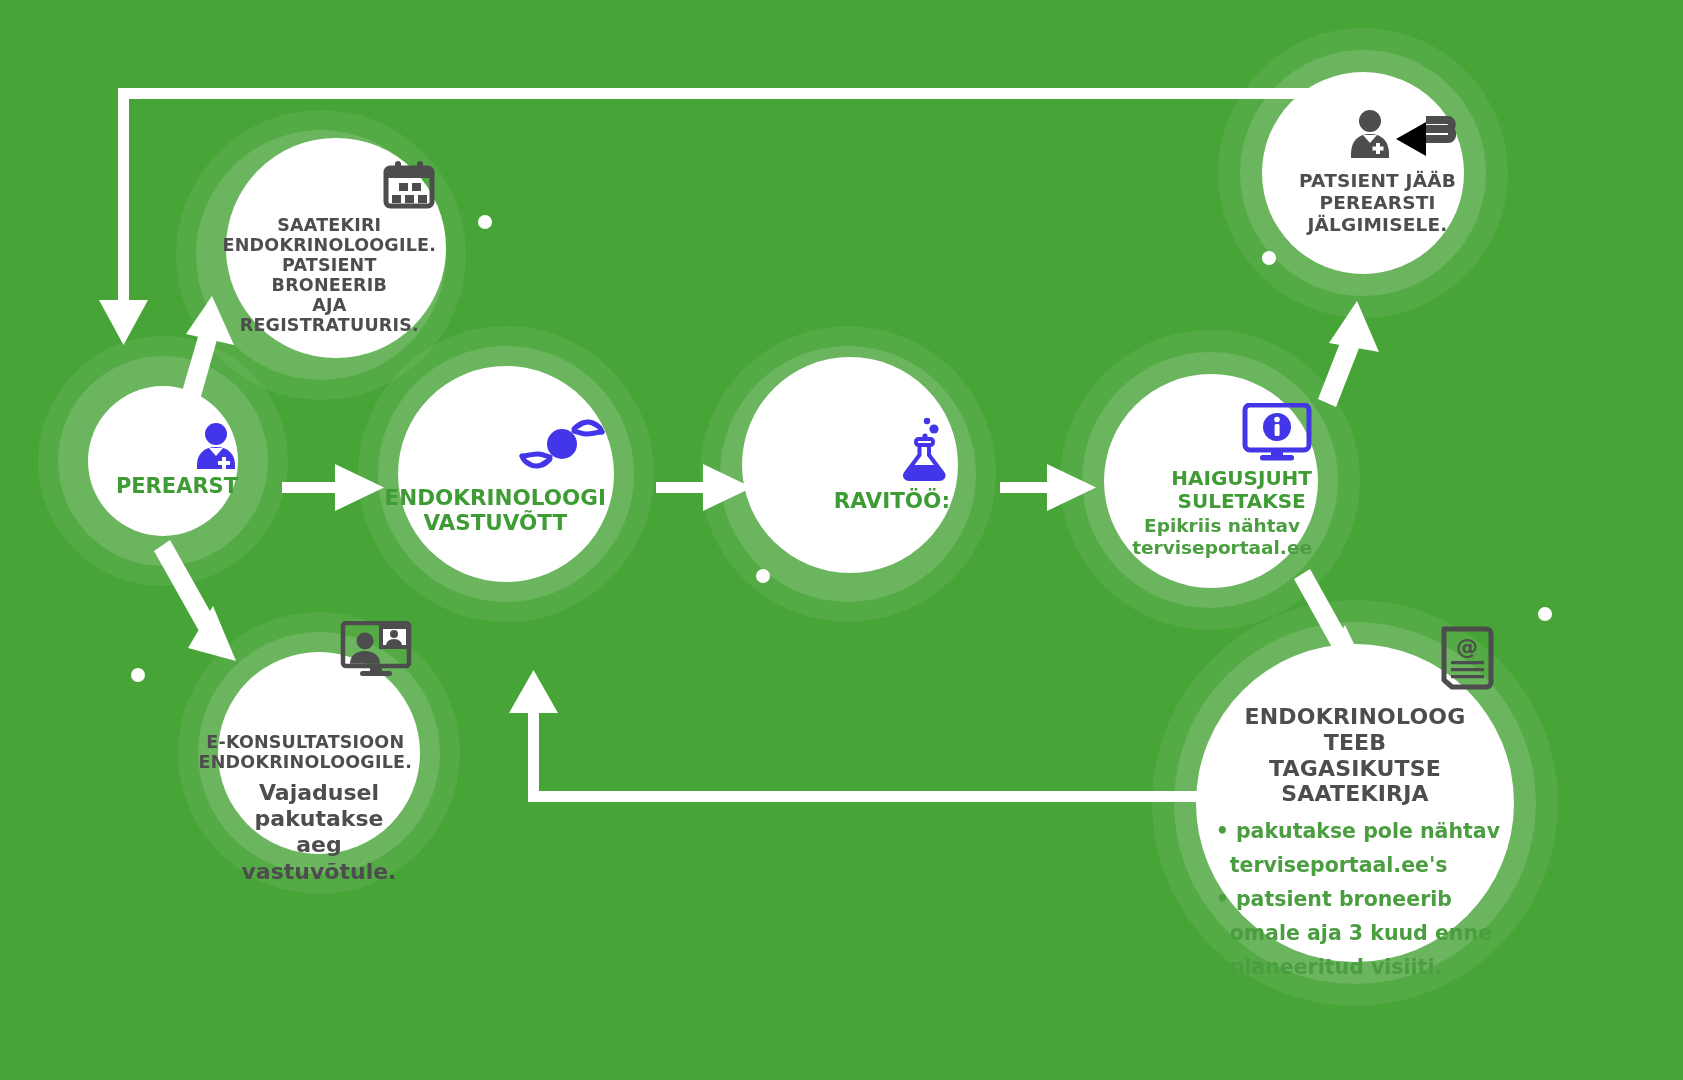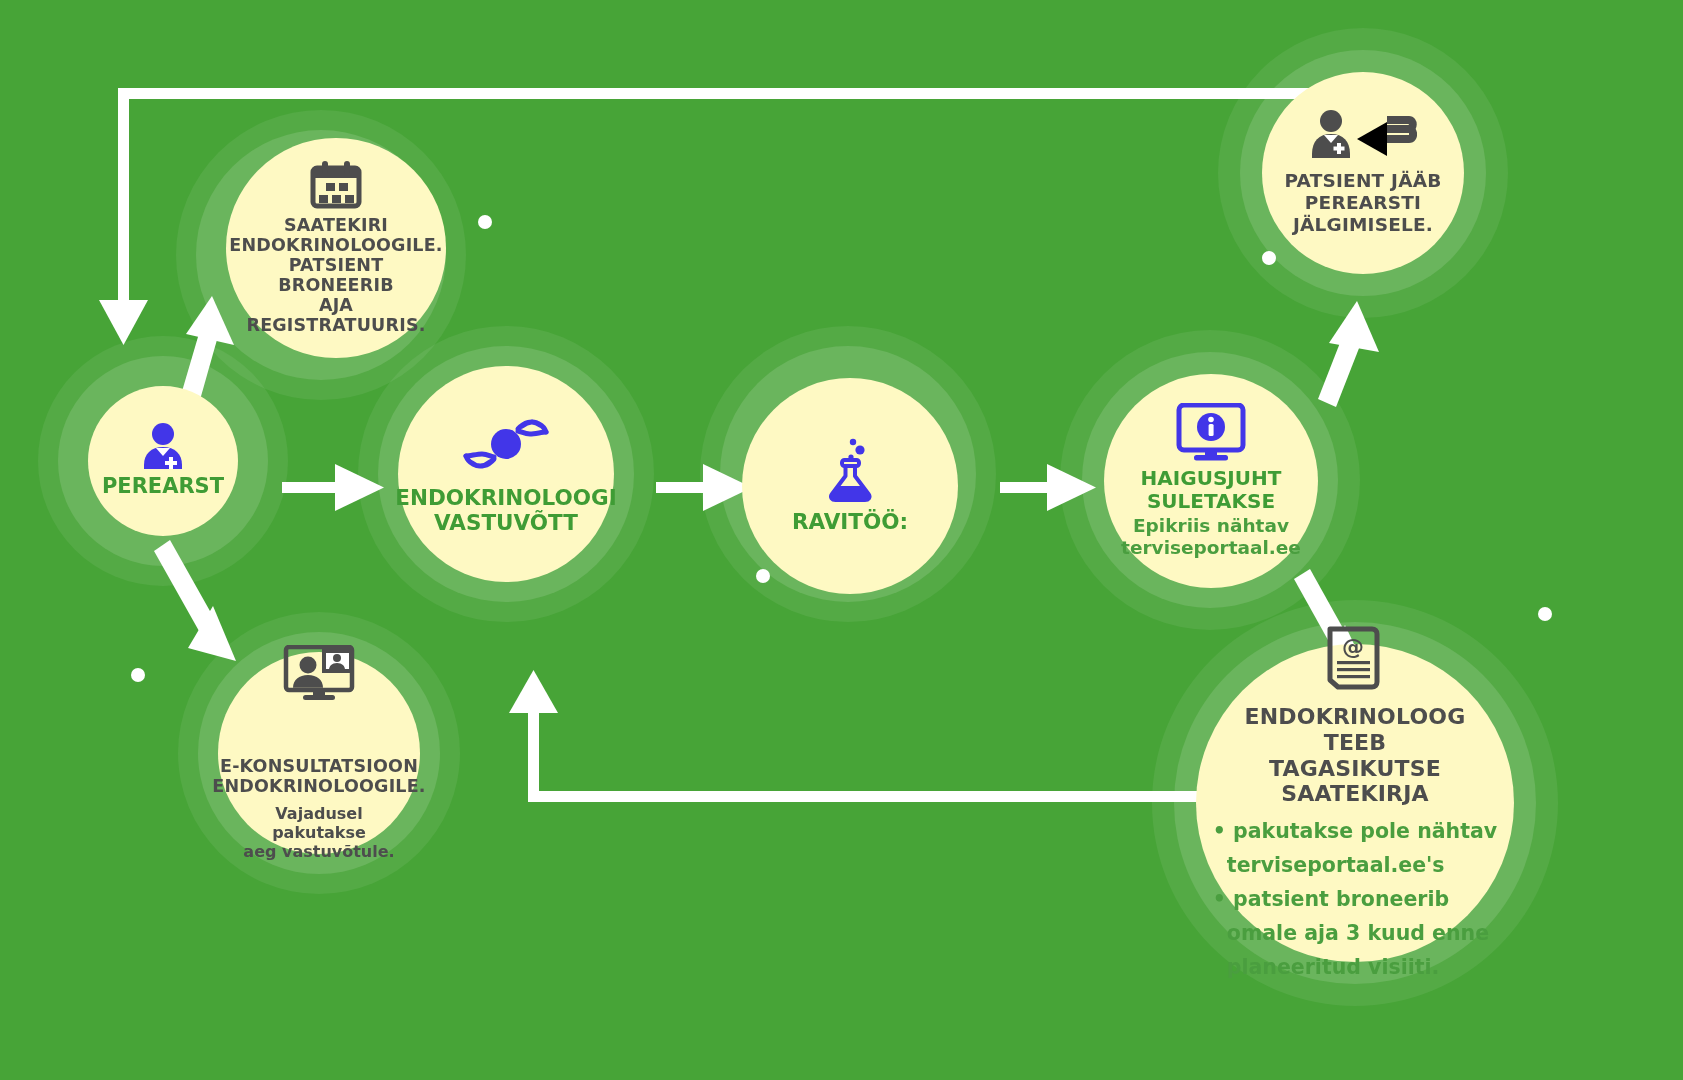--- a/index.html
+++ b/index.html
@@ -16,23 +16,23 @@
   .halo{
     position:absolute;border-radius:50%;
     pointer-events:none;
   }
   .halo.r1{background:rgba(255,255,255,0.07);}
   .halo.r2{background:rgba(255,255,255,0.13);}
 
   
   .node{
     position:absolute;border-radius:50%;
-    background:#fef9c3;
+    background:#ffffff;
     display:flex;flex-direction:column;
-    align-items:center;justify-content:center;
+    align-items:flex-end;justify-content:center;
     text-align:center;
     box-sizing:border-box;
     z-index:5;
   }
   .node .ic{display:block;line-height:0;margin-bottom:6px;}
   .title-dark{
     color:#4d4d4d;font-weight:bold;letter-spacing:.2px;
     line-height:1.14;
   }
   .title-green{
@@ -179,21 +179,21 @@
         <circle cx="22" cy="11" r="11" fill="#4236e8"></circle>
         <path d="M22 24 C10 24 3 31 3 42 L3 46 L41 46 L41 42 C41 31 34 24 22 24 Z" fill="#4236e8"></path>
         <path d="M15 25 L22 33 L29 25" fill="#ffffff"></path>
         <rect x="28" y="34" width="4" height="12" fill="#ffffff"></rect>
         <rect x="24" y="38" width="12" height="4" fill="#ffffff"></rect>
       </svg>
     </span>
     <div class="title-green" style="font-size:21px;">PEREARST</div>
   </div>
 
-  <div class="node" style="left:742px;top:378px;width:216px;height:216px;padding:0 8px;">
+  <div class="node" style="left:742px;top:357px;width:216px;height:216px;padding:0 8px;">
     <span class="ic" style="margin-bottom:8px;">
       <svg width="52" height="64" viewBox="0 0 52 64">
         <circle cx="29" cy="4" r="3.2" fill="#4236e8"></circle>
         <circle cx="36" cy="12" r="4.6" fill="#4236e8"></circle>
         <circle cx="27" cy="19" r="2.6" fill="#4236e8"></circle>
         <rect x="18" y="22" width="17" height="6" rx="2.5" fill="none" stroke="#4236e8" stroke-width="4"></rect>
         <path d="M21.5 28 L21.5 38 L8 56 C5.5 59.5 8 62 11.5 62 L41 62 C44.5 62 47 59.5 44.5 56 L31 38 L31 28" fill="none" stroke="#4236e8" stroke-width="4" stroke-linejoin="round"></path>
         <path d="M15 48 L37.5 48 L44 56.5 C46 59.5 44 61 41.5 61 L11 61 C8.5 61 6.5 59.5 8.5 56.5 Z" fill="#4236e8"></path>
       </svg>
     </span>
@@ -251,21 +251,21 @@
         <circle cx="54" cy="13" r="4" fill="#4d4d4d"></circle>
         <path d="M54 18 C49 18 46 21 46 25 L62 25 C62 21 59 18 54 18 Z" fill="#4d4d4d"></path>
         <rect x="30" y="45" width="12" height="6" fill="#4d4d4d"></rect>
         <rect x="20" y="50" width="32" height="5" rx="2.5" fill="#4d4d4d"></rect>
       </svg>
     </span>
     <div class="title-dark" style="font-size:17.5px;margin-top:48px;">
       <div>E-KONSULTATSIOON</div>
       <div>ENDOKRINOLOOGILE.</div>
     </div>
-    <div class="sub-dark" style="font-size:16px;margin-top:7px;font-weight:600;">
+    <div class="sub-dark" style="font-size:22px;margin-top:7px;font-weight:600;">
       <div>Vajadusel pakutakse</div>
       <div>aeg vastuvõtule.</div>
     </div>
   </div>
 
   <div class="node" style="left:1196px;top:644px;width:318px;height:318px;padding:0 14px;">
     <span class="ic" style="margin-bottom:10px;">
       <svg width="62" height="68" viewBox="0 0 62 68">
         <path d="M6 3 L48 3 C51 3 53 5 53 8 L53 56 C53 59 51 61 48 61 L14 61 L6 54 Z" fill="none" stroke="#4d4d4d" stroke-width="5" stroke-linejoin="round"></path>
         <text x="29" y="28" font-family="DejaVu Sans, sans-serif" font-size="22" font-weight="bold" fill="#4d4d4d" text-anchor="middle">@</text>

